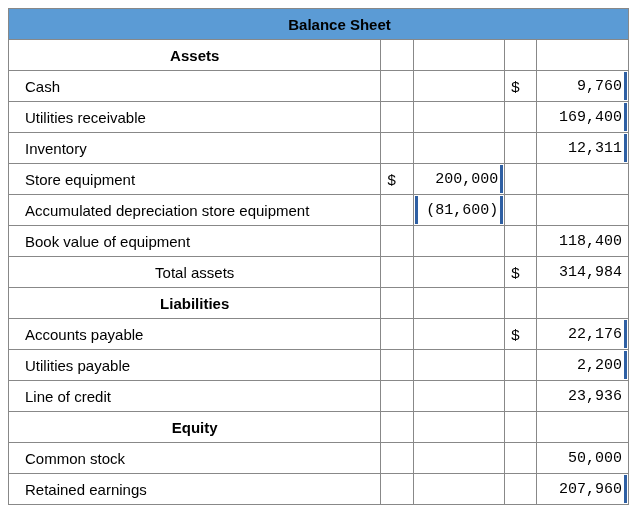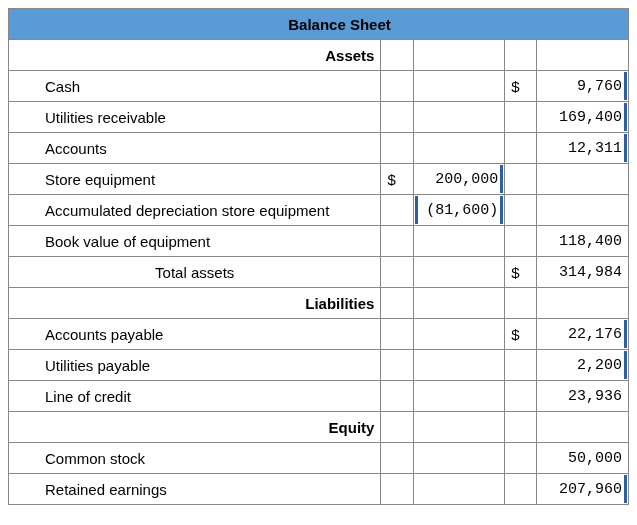--- a/index.html
+++ b/index.html
@@ -29,25 +29,25 @@
   th.title {
     background: #5b9bd5;
     font-weight: bold;
     text-align: center;
     color: #000;
     font-size: 15px;
     padding-left: 48px;
   }
   td.section {
     font-weight: bold;
-    text-align: right;
+    text-align: center;
   }
   td.label {
     text-align: left;
-    padding-left: 36px;
+    padding-left: 16px;
   }
   td.total {
     text-align: center;
   }
   td.sym {
     text-align: left;
   }
   td.val {
     text-align: right;
     font-family: Liberation Mono, monospace;
@@ -106,21 +106,21 @@
     <td class="val boxed">9,760</td>
   </tr>
   <tr>
     <td class="label">Utilities receivable</td>
     <td class="sym"></td>
         <td class="val"></td>
     <td class="sym"></td>
     <td class="val boxed">169,400</td>
   </tr>
   <tr>
-    <td class="label">Accounts</td>
+    <td class="label">Inventory</td>
     <td class="sym"></td>
         <td class="val"></td>
     <td class="sym"></td>
     <td class="val boxed">12,311</td>
   </tr>
   <tr>
     <td class="label">Store equipment</td>
     <td class="sym">$</td>
     <td class="val boxed">200,000</td>
     <td class="sym"></td>

